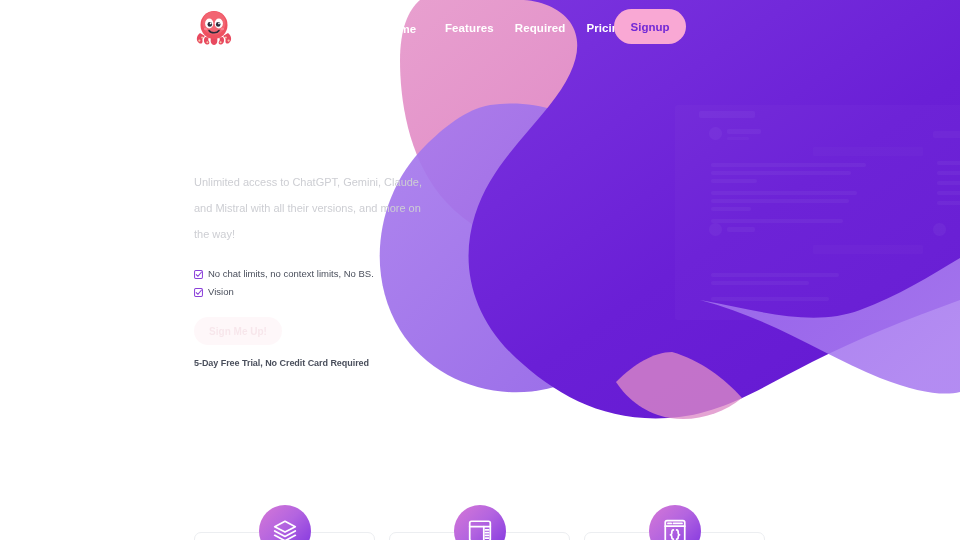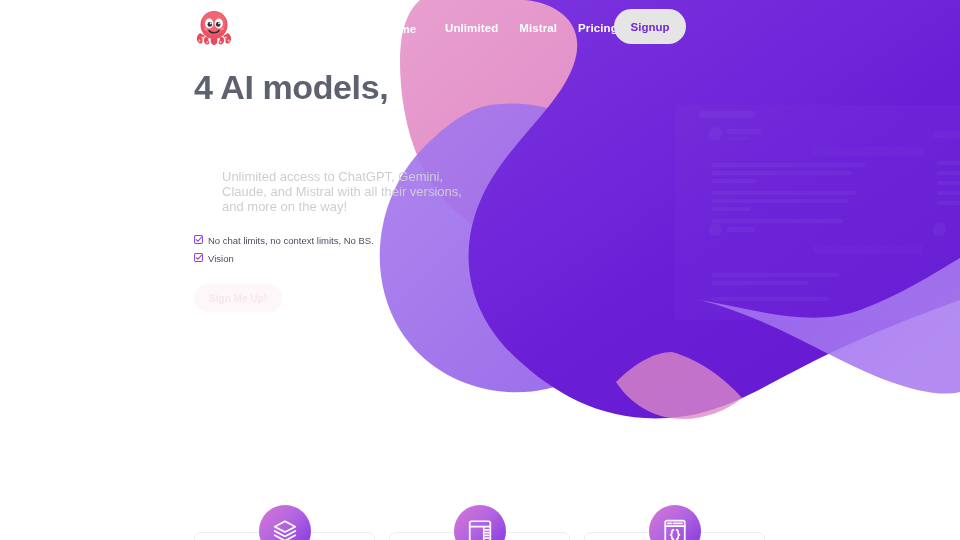--- a/index.html
+++ b/index.html
@@ -102,21 +102,21 @@
 
   #nav-actions {
     position: absolute;
     left: 614px;
     top: 9px;
     display: flex;
     gap: 9px;
     z-index: 22;
   }
   .pill-btn {
-    background: #e5e5e5;
+    background: #f9a8d4;
     color: #7229d6;
     border: none;
     border-radius: 20px;
     font-family: "Liberation Sans", sans-serif;
     font-size: 11.5px;
     font-weight: bold;
     cursor: pointer;
     height: 35px;
     display: flex;
     align-items: center;
@@ -136,32 +136,31 @@
   #hero-title {
     color: #5c6270;
     font-size: 34px;
     line-height: 39px;
     font-weight: bold;
     letter-spacing: -0.4px;
   }
   #hero-sub {
     margin-top: 23px;
     color: #cdced3;
-    font-size: 13px;
-    line-height: 15px;
+    font-size: 11px;
+    line-height: 26px;
     width: 240px;
-    margin-left: 28px;
   }
   #hero-bullets {
     margin-top: 21px;
     list-style: none;
   }
   .bullet {
     display: flex;
-    align-items: flex-start;
+    align-items: center;
     gap: 5px;
     margin-bottom: 6px;
     color: #4a4f5c;
     font-size: 9.5px;
     line-height: 12px;
     white-space: nowrap;
   }
   .check-icon { flex: 0 0 auto; width: 9px; height: 9px; display: block; }
 
   #cta-btn {
@@ -340,34 +339,34 @@
       <path d="M15,24.5 C17,27.6 23,27.6 25,24.5" stroke="#2b2b3a" stroke-width="1.5" fill="none" stroke-linecap="round"></path>
 
       <ellipse cx="11.6" cy="23" rx="1.8" ry="1.2" fill="#f98f9c" opacity=".75"></ellipse>
       <ellipse cx="28.4" cy="23" rx="1.8" ry="1.2" fill="#f98f9c" opacity=".75"></ellipse>
     </svg>
 
     <nav id="nav">
       <span id="nav-home-wrap">
         <a class="nav-link active">Home</a>
       </span>
-      <a class="nav-link">Unlimited</a>
-      <a class="nav-link">Mistral</a>
+      <a class="nav-link">Features</a>
+      <a class="nav-link">Required</a>
       <a class="nav-link">Pricing</a>
       <a class="nav-link">FAQ</a>
     </nav>
 
     <div id="nav-actions">
       <button class="pill-btn" id="btn-signup">Signup</button>
     </div>
   </div>
 
   <div id="hero">
     <h1 id="hero-title">
-      <span>4 AI models,</span><br>
+      <br>
       <br>
     </h1>
 
     <p id="hero-sub">Unlimited access to ChatGPT, Gemini, Claude, and Mistral with all their versions, and more on the way!</p>
 
     <ul id="hero-bullets">
       <li class="bullet">
         <svg class="check-icon" viewBox="0 0 16 16">
           <rect x="1" y="1" width="14" height="14" rx="2" fill="none" stroke="#8a3fd9" stroke-width="1.8"></rect>
           <path d="M4 8.2 L6.9 11.2 L13.4 3.6" fill="none" stroke="#8a3fd9" stroke-width="1.8" stroke-linecap="round" stroke-linejoin="round"></path>
@@ -378,20 +377,21 @@
         <svg class="check-icon" viewBox="0 0 16 16">
           <rect x="1" y="1" width="14" height="14" rx="2" fill="none" stroke="#8a3fd9" stroke-width="1.8"></rect>
           <path d="M4 8.2 L6.9 11.2 L13.4 3.6" fill="none" stroke="#8a3fd9" stroke-width="1.8" stroke-linecap="round" stroke-linejoin="round"></path>
         </svg>
         <span>Vision</span>
       </li>
     </ul>
 
     <button id="cta-btn">Sign Me Up!</button>
 
+    <div id="cta-note">5-Day Free Trial, No Credit Card Required</div>
   </div>
 
   <div id="cards">
 
     <div class="card">
       <div class="card-badge">
         <svg width="26" height="26" viewBox="0 0 24 24">
           <g fill="none" stroke="#ffffff" stroke-width="1.6" stroke-linejoin="round" stroke-linecap="round">
             <path d="M12 3 L21.5 8 L12 13 L2.5 8 Z"></path>
             <path d="M2.5 12 L12 17 L21.5 12"></path>

